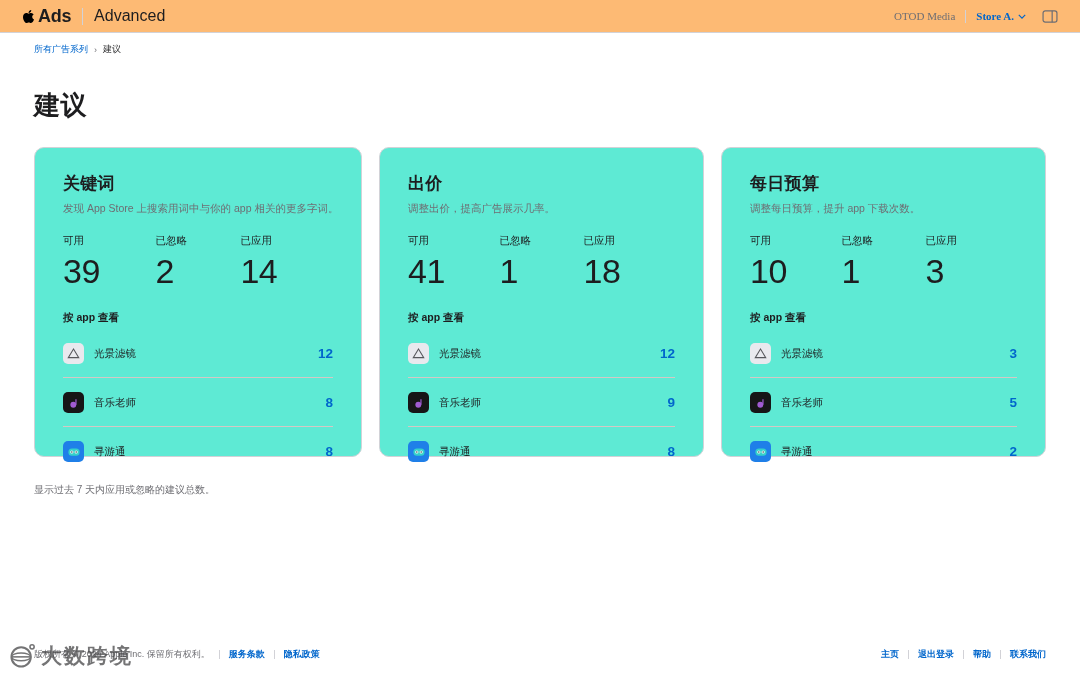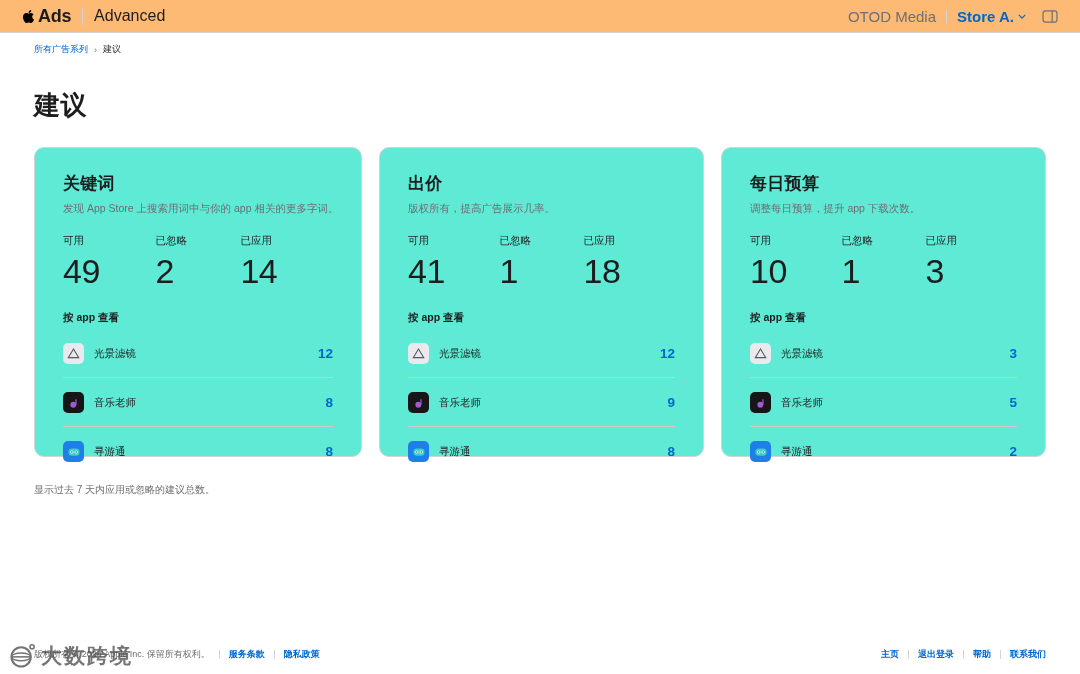--- a/index.html
+++ b/index.html
@@ -9,21 +9,21 @@
     background:#ffffff; color:#1d1d1f;
     position:relative; overflow:hidden;
   }
   
   .topnav { height:33px; display:flex; align-items:center; padding:0 22px; border-bottom:1px solid #d2d2d7; background:#fdba74; }
   .brand { display:flex; align-items:center; }
   .apple-logo { display:flex; align-items:center; margin-right:3px; }
   .brand-name { font-size:18px; font-weight:700; letter-spacing:-0.3px; }
   .nav-divider { width:1px; height:17px; background:#d2d2d7; margin:0 11px; }
   .brand-suffix { font-size:16px; font-weight:400; }
-  .nav-right { margin-left:auto; display:flex; align-items:center; font-size:15px; }
+  .nav-right { margin-left:auto; display:flex; align-items:center; font-size:11px;font-family:Liberation Serif, serif; }
   .org-name { color:#6e6e73; }
   .nav-right .nav-divider { height:13px; margin:0 10px; }
   .user-menu { color:#0066cc; font-weight:600; display:flex; align-items:center; gap:4px; cursor:pointer; }
   .panel-btn { margin-left:16px; display:flex; align-items:center; cursor:pointer; }
   
   .breadcrumb { padding:10px 34px 0; font-size:9px; display:flex; align-items:center; gap:6px; }
   .breadcrumb a { color:#0066cc; text-decoration:none; cursor:pointer; }
   .crumb-sep { color:#6e6e73; font-size:9px; }
   .crumb-current { color:#1d1d1f; }
   
@@ -102,21 +102,21 @@
 <h1 class="page-title">建议</h1>
 
 <main class="cards">
 
   <section class="card">
     <h2 class="card-title">关键词</h2>
     <p class="card-subtitle">发现 App Store 上搜索用词中与你的 app 相关的更多字词。</p>
     <div class="stats">
       <div class="stat">
         <div class="stat-label">可用</div>
-        <div class="stat-value">49</div>
+        <div class="stat-value">39</div>
       </div>
       <div class="stat">
         <div class="stat-label">已忽略</div>
         <div class="stat-value">2</div>
       </div>
       <div class="stat">
         <div class="stat-label">已应用</div>
         <div class="stat-value">14</div>
       </div>
     </div>
@@ -152,21 +152,21 @@
             </svg>
         </span>
         <span class="app-name">寻游通</span>
         <span class="app-count">8</span>
       </li>
     </ul>
   </section>
 
   <section class="card">
     <h2 class="card-title">出价</h2>
-    <p class="card-subtitle">版权所有，提高广告展示几率。</p>
+    <p class="card-subtitle">调整出价，提高广告展示几率。</p>
     <div class="stats">
       <div class="stat">
         <div class="stat-label">可用</div>
         <div class="stat-value">41</div>
       </div>
       <div class="stat">
         <div class="stat-label">已忽略</div>
         <div class="stat-value">1</div>
       </div>
       <div class="stat">

